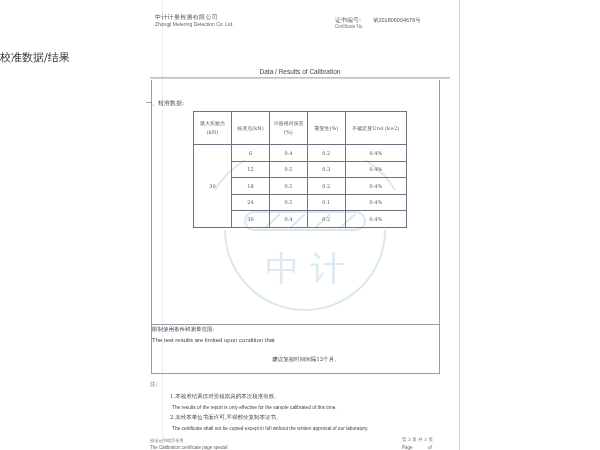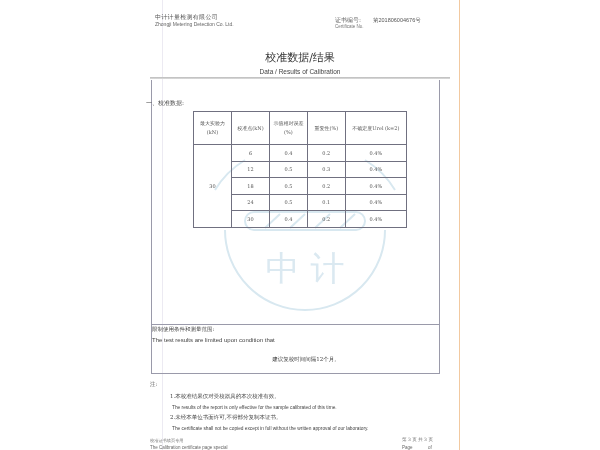--- a/index.html
+++ b/index.html
@@ -14,21 +14,21 @@
   .page { position:absolute; left:140px; top:0; width:318px; height:450px; background:#fff; }
   .orange-line { position:absolute; left:459px; top:0; width:1px; height:450px; background:#f2c9a0; }
   .left-fold { position:absolute; left:162px; top:0; width:1px; height:450px; background:#eceaf2; }
 
   .company-cn { left:155px; top:13px; font-size:6px; color:#555; letter-spacing:0.3px; }
   .company-en { left:155px; top:21px; font-size:5px; color:#666; }
   .cert-label-cn { left:335px; top:16px; font-size:6px; color:#666; }
   .cert-label-en { left:335px; top:24px; font-size:4.5px; color:#777; }
   .cert-no { left:373px; top:17px; font-size:5.5px; color:#555; }
 
-  .title-cn { left:0; width:600px; top:50px; text-align:center; font-size:11px; color:#333; }
+  .title-cn { left:0; width:600px; top:50px; font-size:11px; color:#333; }
   .title-en { left:0; width:600px; top:68px; text-align:center; font-size:6.5px; color:#444; }
   .title-rule { left:150px; top:77px; width:300px; height:2px; background:linear-gradient(#bbb,#ddd); }
 
   .main-box { left:151px; top:80px; width:287px; height:244px; border:1px solid #9a9aaa; border-top:none; }
   .section-label { left:146px; top:99px; font-size:6px; color:#444; }
 
   table.calib {
     position:absolute; left:193px; top:111px; width:214px; border-collapse:collapse;
     font-family:"DejaVu Serif", serif; font-size:5px; color:#555;
   }

